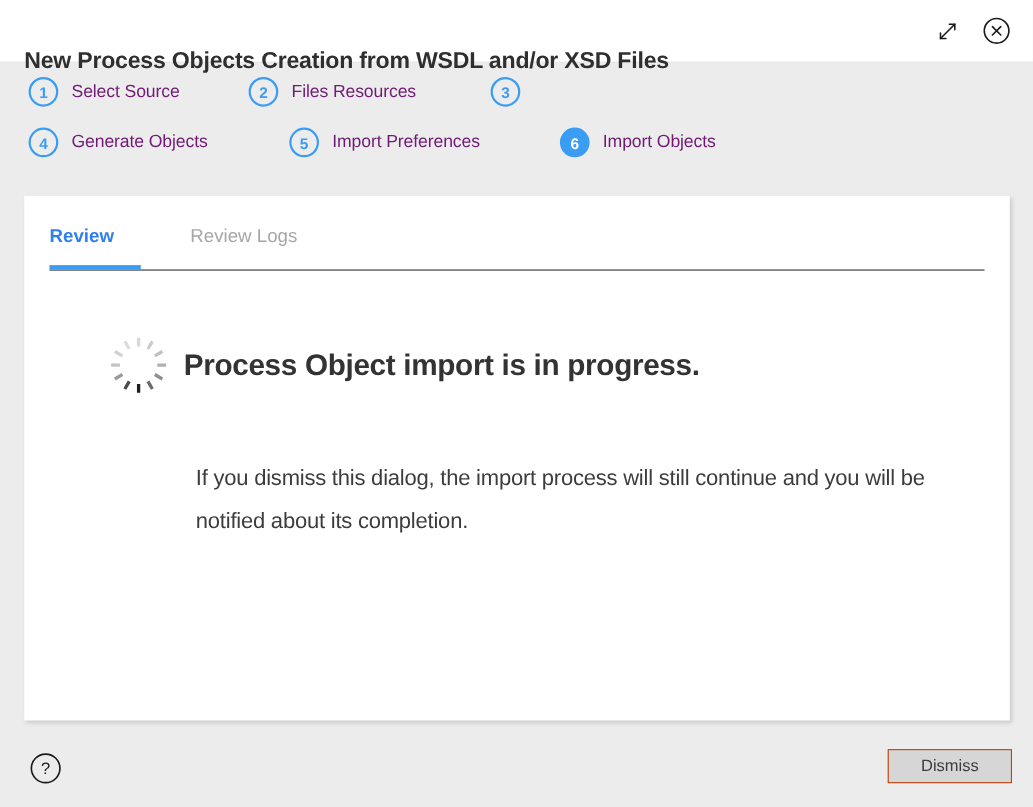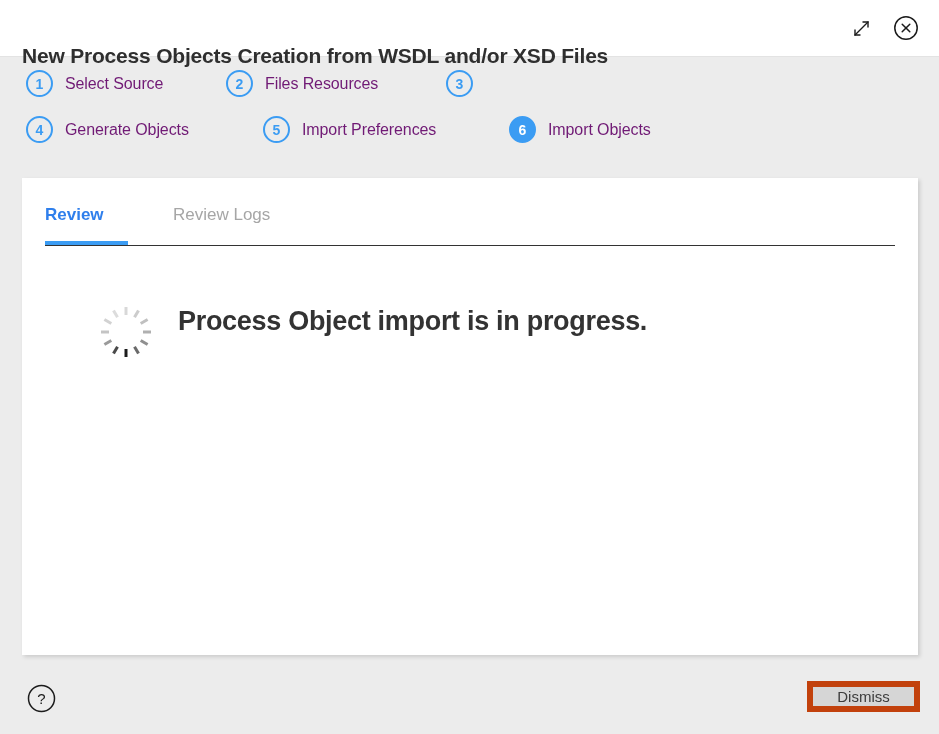--- a/index.html
+++ b/index.html
@@ -147,21 +147,22 @@
     height: 4px;
     background: #3b9cf3;
   }
 
   
   .status-row {
     position: absolute;
     left: 78px;
     top: 128px;
     display: flex;
-    gap: 26px;
+    align-items: center;
+    gap: 15px;
   }
   .spinner {
     position: relative;
     width: 52px;
     height: 52px;
     flex: none;
   }
   .status-heading {
     font-size: 27px;
     font-weight: bold;
@@ -195,21 +196,21 @@
     height: 29px;
     cursor: pointer;
   }
   .dismiss-btn {
     position: absolute;
     left: 807px;
     top: 681px;
     width: 113px;
     height: 31px;
     background: #d6d6d6;
-    border: 6px solid #c2410c;
+    border: 1px solid #c2410c;
     color: #3c3c3c;
     font-size: 15px;
     font-family: "Liberation Sans", sans-serif;
     cursor: pointer;
     box-sizing: border-box;
   }
 </style>
 </head>
 <body>
 
@@ -294,20 +295,21 @@
             <line x1="9" y1="26" x2="1" y2="26" stroke="#c4c4c4" stroke-width="3"></line>
             <line x1="11.3" y1="17.5" x2="4.4" y2="13.5" stroke="#d2d2d2" stroke-width="3"></line>
             <line x1="17.5" y1="11.3" x2="13.5" y2="4.4" stroke="#dcdcdc" stroke-width="3"></line>
           </g>
         </svg>
       </div>
       <div class="status-heading">Process Object import is in progress.</div>
     </div>
 
     <div class="body-text">
+      <p class="para">If you dismiss this dialog, the import process will still continue and you will be notified about its completion.</p>
     </div>
 
   </div>
 
   <div class="help-btn">
     <svg width="29" height="29" viewBox="0 0 29 29">
       <circle cx="14.5" cy="14.5" r="13" fill="none" stroke="#1b1b1b" stroke-width="1.5"></circle>
       <text x="14.5" y="20" text-anchor="middle" font-family="Liberation Sans, sans-serif" font-size="15" fill="#1b1b1b">?</text>
     </svg>
   </div>

